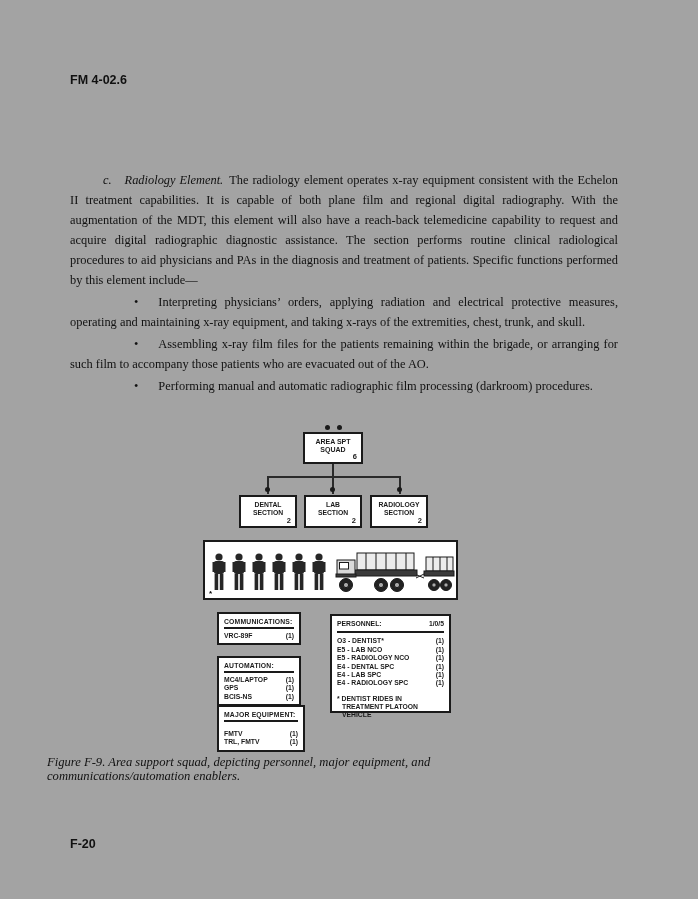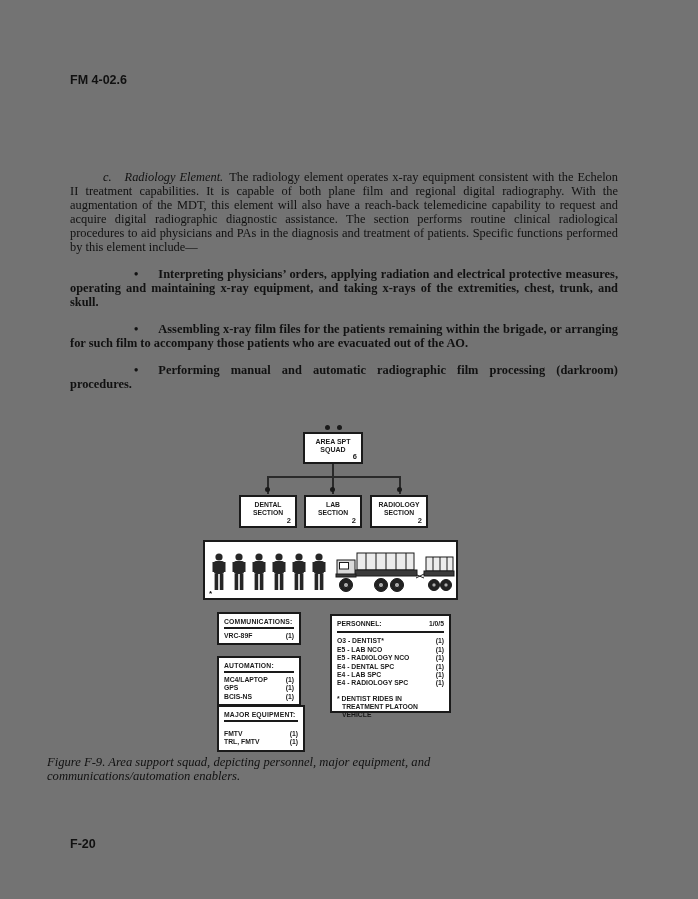--- a/index.html
+++ b/index.html
@@ -1,36 +1,36 @@
 <!DOCTYPE html>
 <html><head>
 <meta charset="utf-8">
 <style>
   html,body{margin:0;padding:0;background:#888;}
   .page{
-    position:relative; width:698px; height:899px; background:#737373;
+    position:relative; width:698px; height:899px; background:#a3a3a3;
     font-family:"Liberation Serif", serif; color:#111; overflow:hidden;
     margin:0 auto;
   }
   .hdr{
     position:absolute; left:70px; top:73px;
     font-family:"Liberation Sans", sans-serif; font-weight:bold; font-size:12.5px;
   }
   .ftr{
     position:absolute; left:70px; top:837px;
     font-family:"Liberation Sans", sans-serif; font-weight:bold; font-size:12.5px;
   }
   .bodytext{
     position:absolute; left:70px; top:170px; width:548px;
-    font-size:12.4px; line-height:14px; text-align:justify;
+    font-size:12.4px; line-height:20px; text-align:justify;
   }
   .para{margin:0; text-indent:33px;}
   .p-label{font-style:italic; margin-right:13px;}
   .p-title{font-style:italic; margin-right:6px;}
-  .bullet{margin:13px 0 0 0; text-indent:64px;font-weight:bold;}
+  .bullet{margin:2px 0 0 0; text-indent:64px;}
   .b-glyph{margin-right:20px;}
   
   .obox{
     position:absolute; border:2px solid #1a1a1a; background:#fff; box-sizing:border-box;
     font-family:"Liberation Sans", sans-serif; font-weight:bold; color:#1a1a1a;
   }
   .unitbox{ font-size:7px; line-height:8px; text-align:center; padding-top:4px;}
   .unitcount{position:absolute; right:4px; bottom:1px; font-size:7.5px;}
   .dot{position:absolute; width:5px; height:5px; border-radius:50%; background:#1a1a1a;}
   .cline{position:absolute; background:#2a2a2a;}

